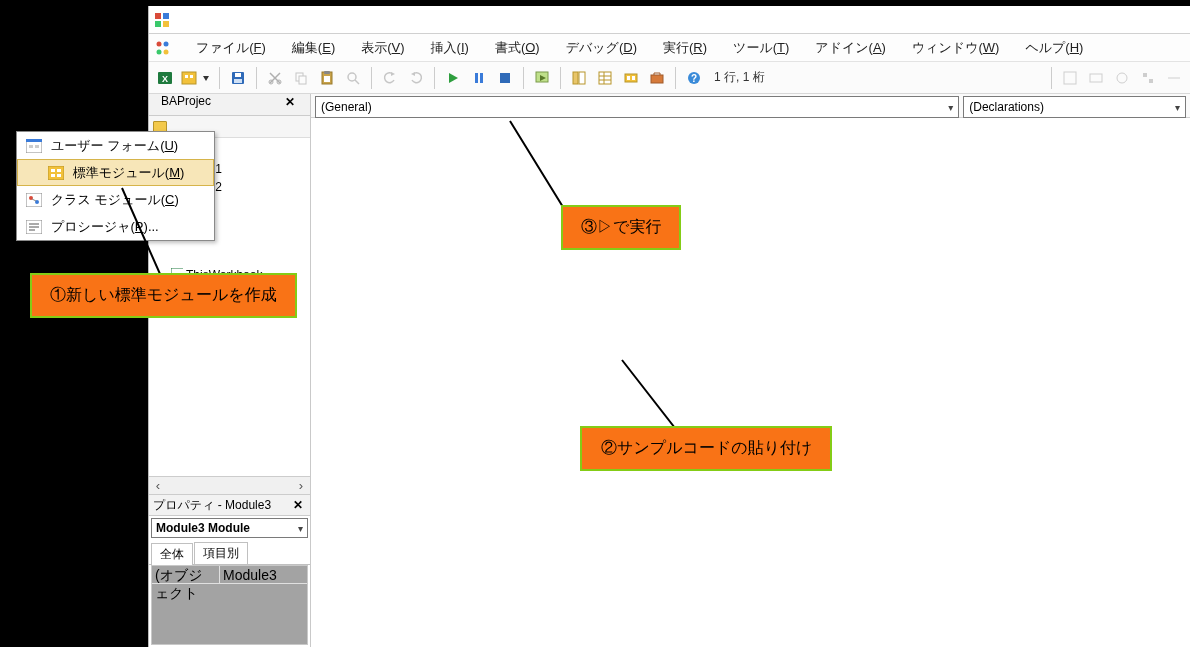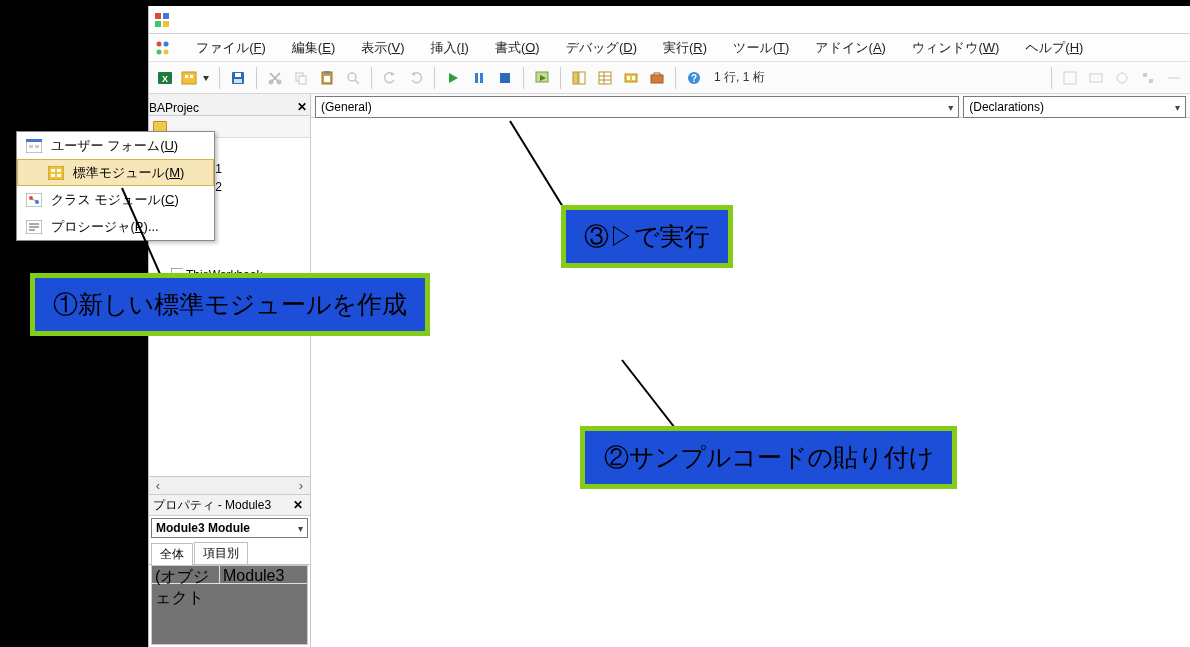--- a/index.html
+++ b/index.html
@@ -84,23 +84,23 @@
     height: calc(100% - 28px - 28px - 32px);
     position:relative;
   }
   .left-col{
     width:162px;
     display:flex;flex-direction:column;
     border-right:1px solid #c9c9c9;
     background:#fff;
   }
   .panel-header{
-    height:22px;display:flex;align-items:flex-end;justify-content:space-between;
+    height:22px;display:flex;align-items:flex-start;justify-content:space-between;
     background:#f2f2f2;border-bottom:1px solid #ccc;font-size:12px;
-    padding:0 0;
+    padding:0 12px;
     gap:27px;
   }
   .panel-close{width:16px;height:16px;display:inline-flex;align-items:center;justify-content:center;font-weight:bold;cursor:default;}
   .tree-area{
     flex:1;overflow:auto;background:#fff;padding:4px 2px;font-size:12px;position:relative;
   }
   .tree-row{display:flex;align-items:center;height:18px;gap:3px;white-space:nowrap;}
   .tree-folder-icon{width:14px;height:12px;background:#f3c94b;border:1px solid #b8952a;border-radius:1px;}
   .tree-doc-icon{width:12px;height:14px;display:inline-flex;align-items:center;justify-content:center;}
   .tree-scroll-h{height:18px;background:#f0f0f0;border-top:1px solid #ccc;display:flex;justify-content:space-between;align-items:center;padding:0 2px;}
@@ -109,21 +109,21 @@
   .props-header{
     height:22px;display:flex;align-items:center;justify-content:space-between;
     background:#f2f2f2;border-top:1px solid #ccc;border-bottom:1px solid #ccc;font-size:12px;padding:0 4px;
   }
   .props-select{
     margin:2px;height:20px;border:1px solid #7a7a7a;background:#fff;display:flex;align-items:center;justify-content:space-between;font-size:12px;padding:0 4px;
   }
   .props-tabs{display:flex;border-bottom:1px solid #c0c0c0;margin-top:2px;}
   .props-tab{font-size:12px;padding:2px 8px;border:1px solid #c0c0c0;border-bottom:none;background:#fff;margin-right:-1px;margin-left:2px;}
   .props-tab.active{background:#fff;position:relative;top:1px;}
-  .props-grid{border:1px solid #c8c8c8;margin:0 2px 2px 2px;height:80px;background:#737373;font-size:16px;}
+  .props-grid{border:1px solid #c8c8c8;margin:0 2px 2px 2px;height:80px;background:#a3a3a3;font-size:14px;}
   .props-grid-row{display:flex;height:18px;border-bottom:1px solid #e0e0e0;}
   .props-grid-row > div{padding:1px 3px;}
   .props-k{width:68px;border-right:1px solid #e0e0e0;}
   .props-v{flex:1;}
 
   .editor-col{flex:1;display:flex;flex-direction:column;background:#fff;}
   .editor-top{
     height:24px;display:flex;gap:4px;padding:2px 4px;border-bottom:1px solid #d0d0d0;background:#fafafa;
   }
   .combo{
@@ -144,23 +144,23 @@
   }
   .popup-item{
     display:flex;align-items:center;height:27px;gap:8px;padding:0 8px;font-size:13px;cursor:default;
   }
   .popup-item.sel{background:#f7e6b8;border:1px solid #d6b44a;padding:0 7px;height:27px;justify-content:center;}
   .popup-icon{width:18px;height:18px;display:inline-flex;align-items:center;justify-content:center;}
 
   
   .annot{
     position:absolute;
-    background:#1d4ed8;
-    border:5px solid #84cc16;
-    font-size:25px;font-weight:500;
+    background:#f97316;
+    border:2px solid #84cc16;
+    font-size:16px;font-weight:500;
     padding:10px 18px;
     z-index:40;
     white-space:nowrap;
     font-family:"Meiryo","Hiragino Kaku Gothic ProN",sans-serif;
   }
   svg.leader{position:absolute;z-index:35;pointer-events:none;}
 </style>
 </head>
 <body>
 

